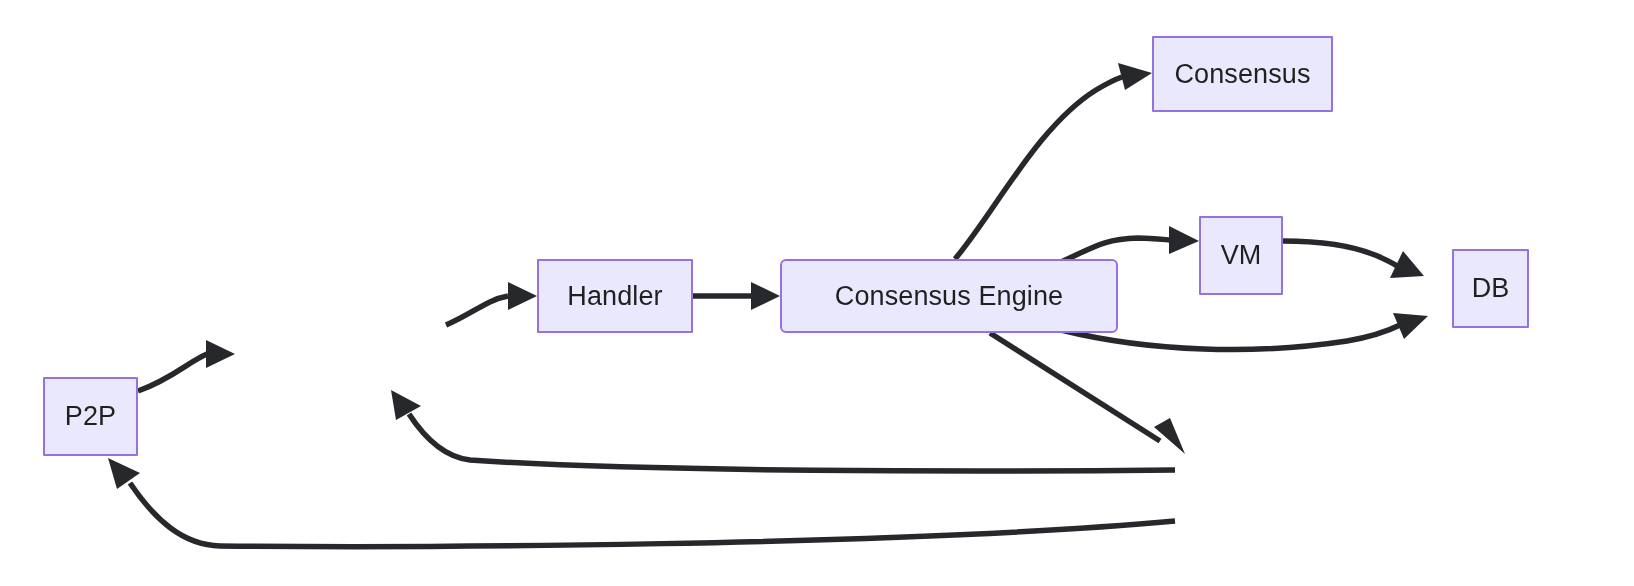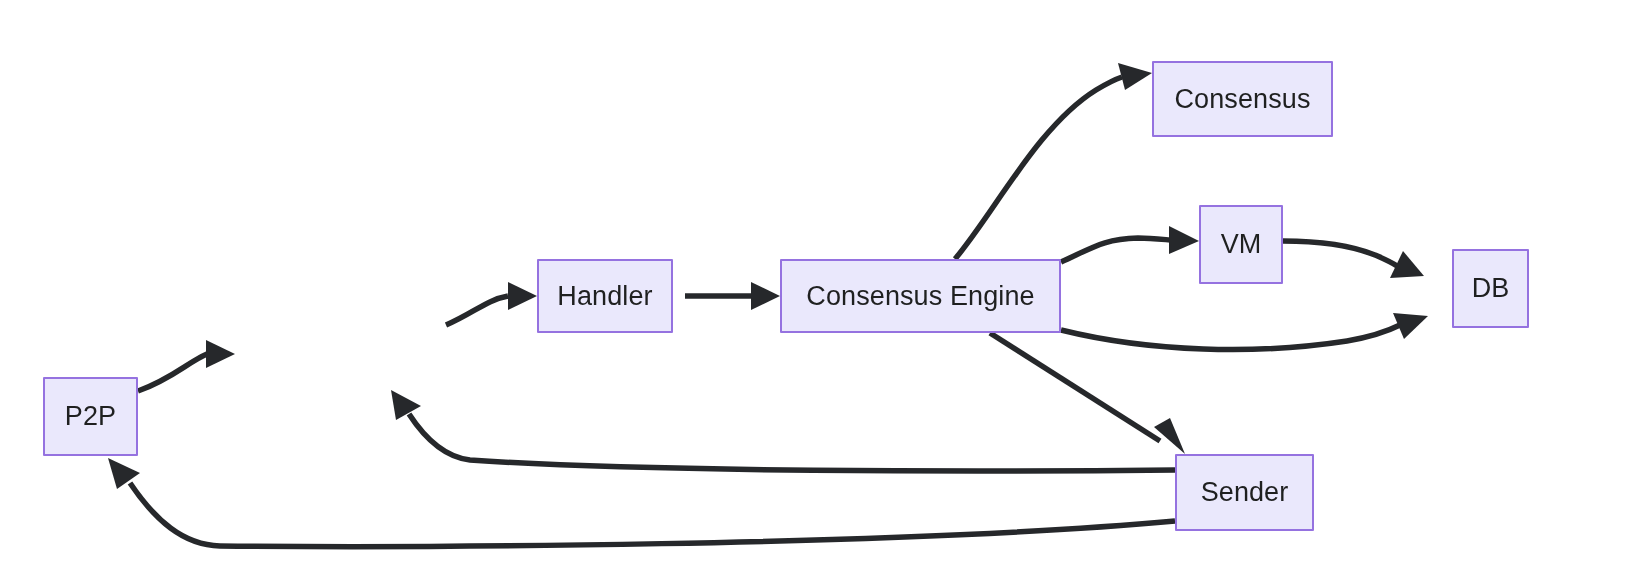--- a/index.html
+++ b/index.html
@@ -114,37 +114,34 @@
       <polygon class="edge-arrow" points="117,489 108,458 140,473"></polygon>
     </g>
 
   </svg>
 
   <div class="node-box" style="left:43px; top:377px; width:95px; height:79px;text-align:center;">
     <span class="node-label">P2P</span>
   </div>
 
 
-  <div class="node-box" style="left:537px; top:259px; width:136px; height:74px;">
+  <div class="node-box" style="left:537px; top:259px; width:156px; height:74px;">
     <span class="node-label">Handler</span>
   </div>
 
-  <div class="node-box" style="left:780px; top:259px; width:281px; height:74px;">
+  <div class="node-box" style="left:780px; top:259px; width:338px; height:74px;border-radius:6px;">
     <span class="node-label">Consensus Engine</span>
   </div>
 
-  <div class="node-box" style="left:1152px; top:36px; width:181px; height:76px;margin-top:25px;">
+  <div class="node-box" style="left:1152px; top:36px; width:181px; height:76px;">
     <span class="node-label">Consensus</span>
   </div>
 
-  <div class="node-box" style="left:1199px; top:205px; width:84px; height:79px;">
+  <div class="node-box" style="left:1199px; top:216px; width:84px; height:79px;">
     <span class="node-label">VM</span>
   </div>
 
   <div class="node-box" style="left:1452px; top:249px; width:77px; height:79px;">
     <span class="node-label">DB</span>
   </div>
 
-  <div class="node-box" style="left:1175px; top:454px; width:139px; height:77px;">
-    <span class="node-label">Sender</span>
-  </div>
 
 </div>
 
 </body></html>

